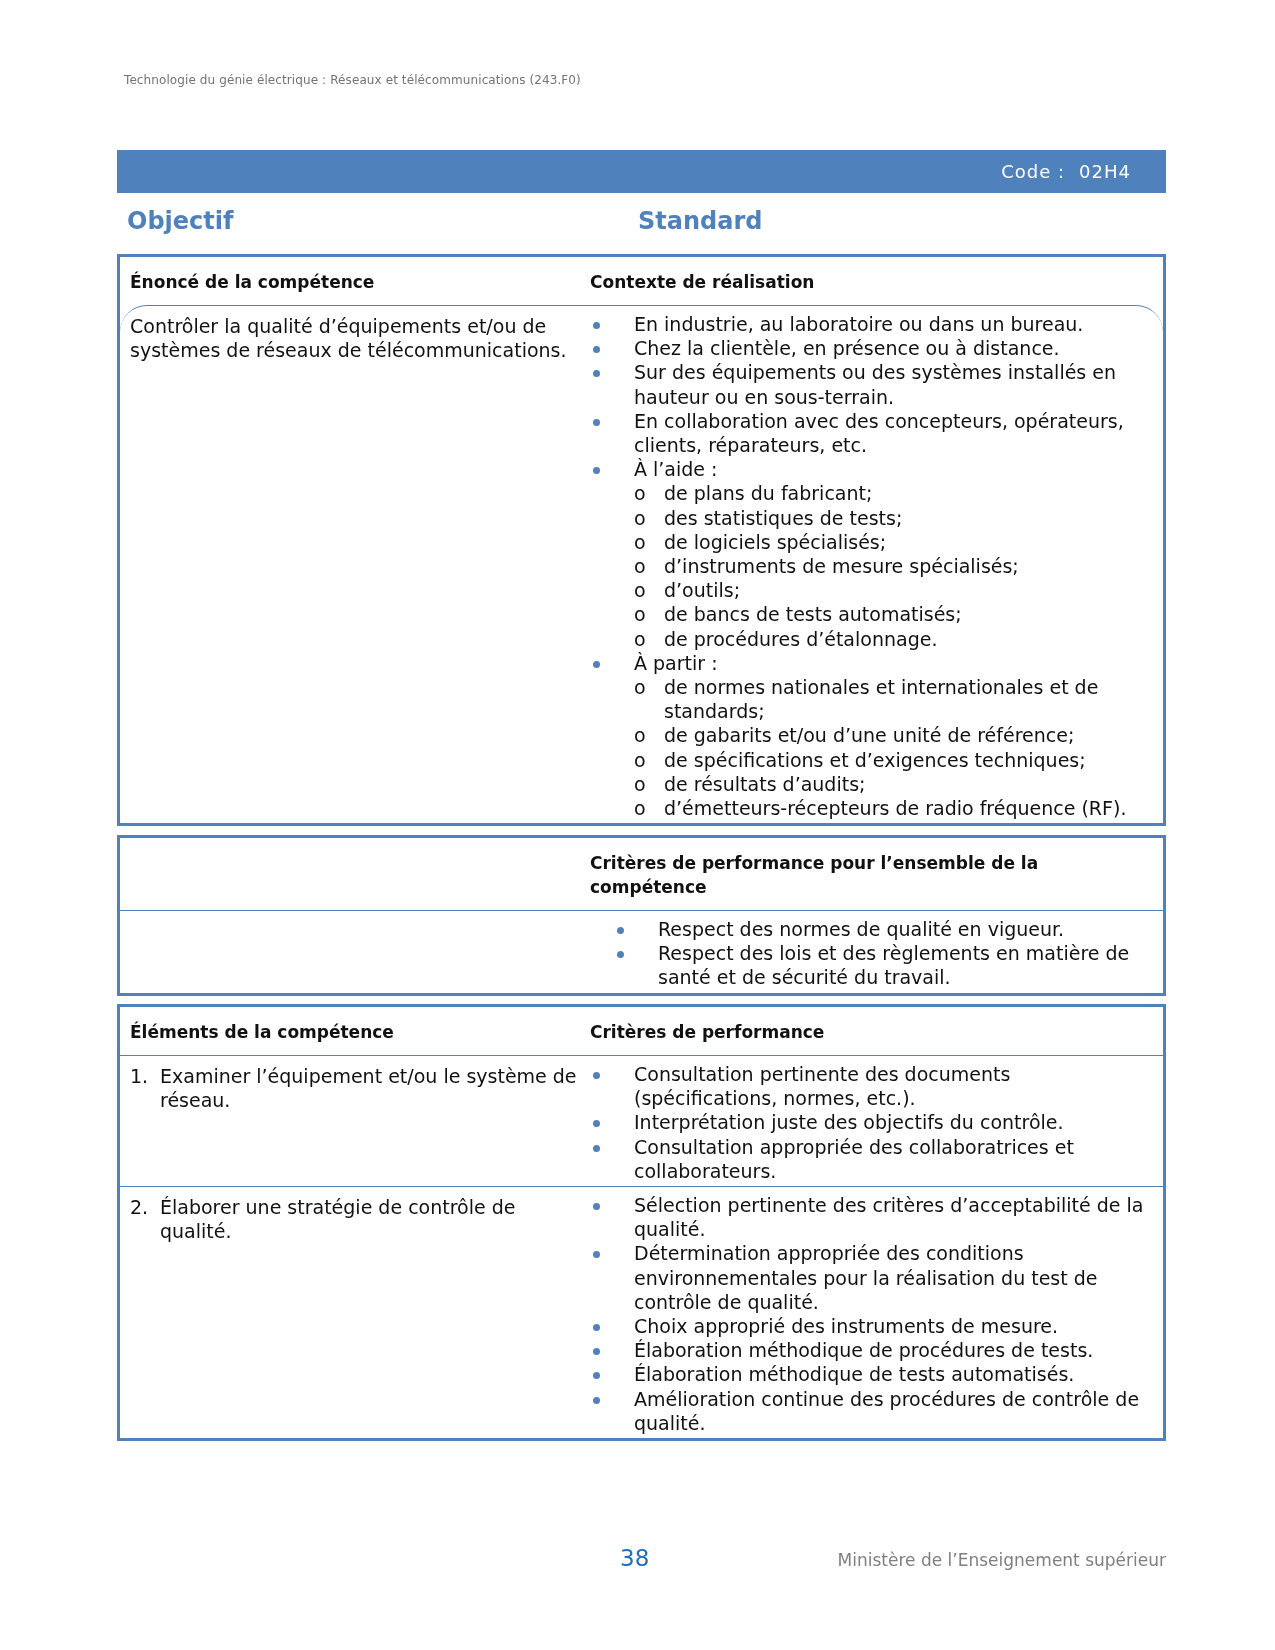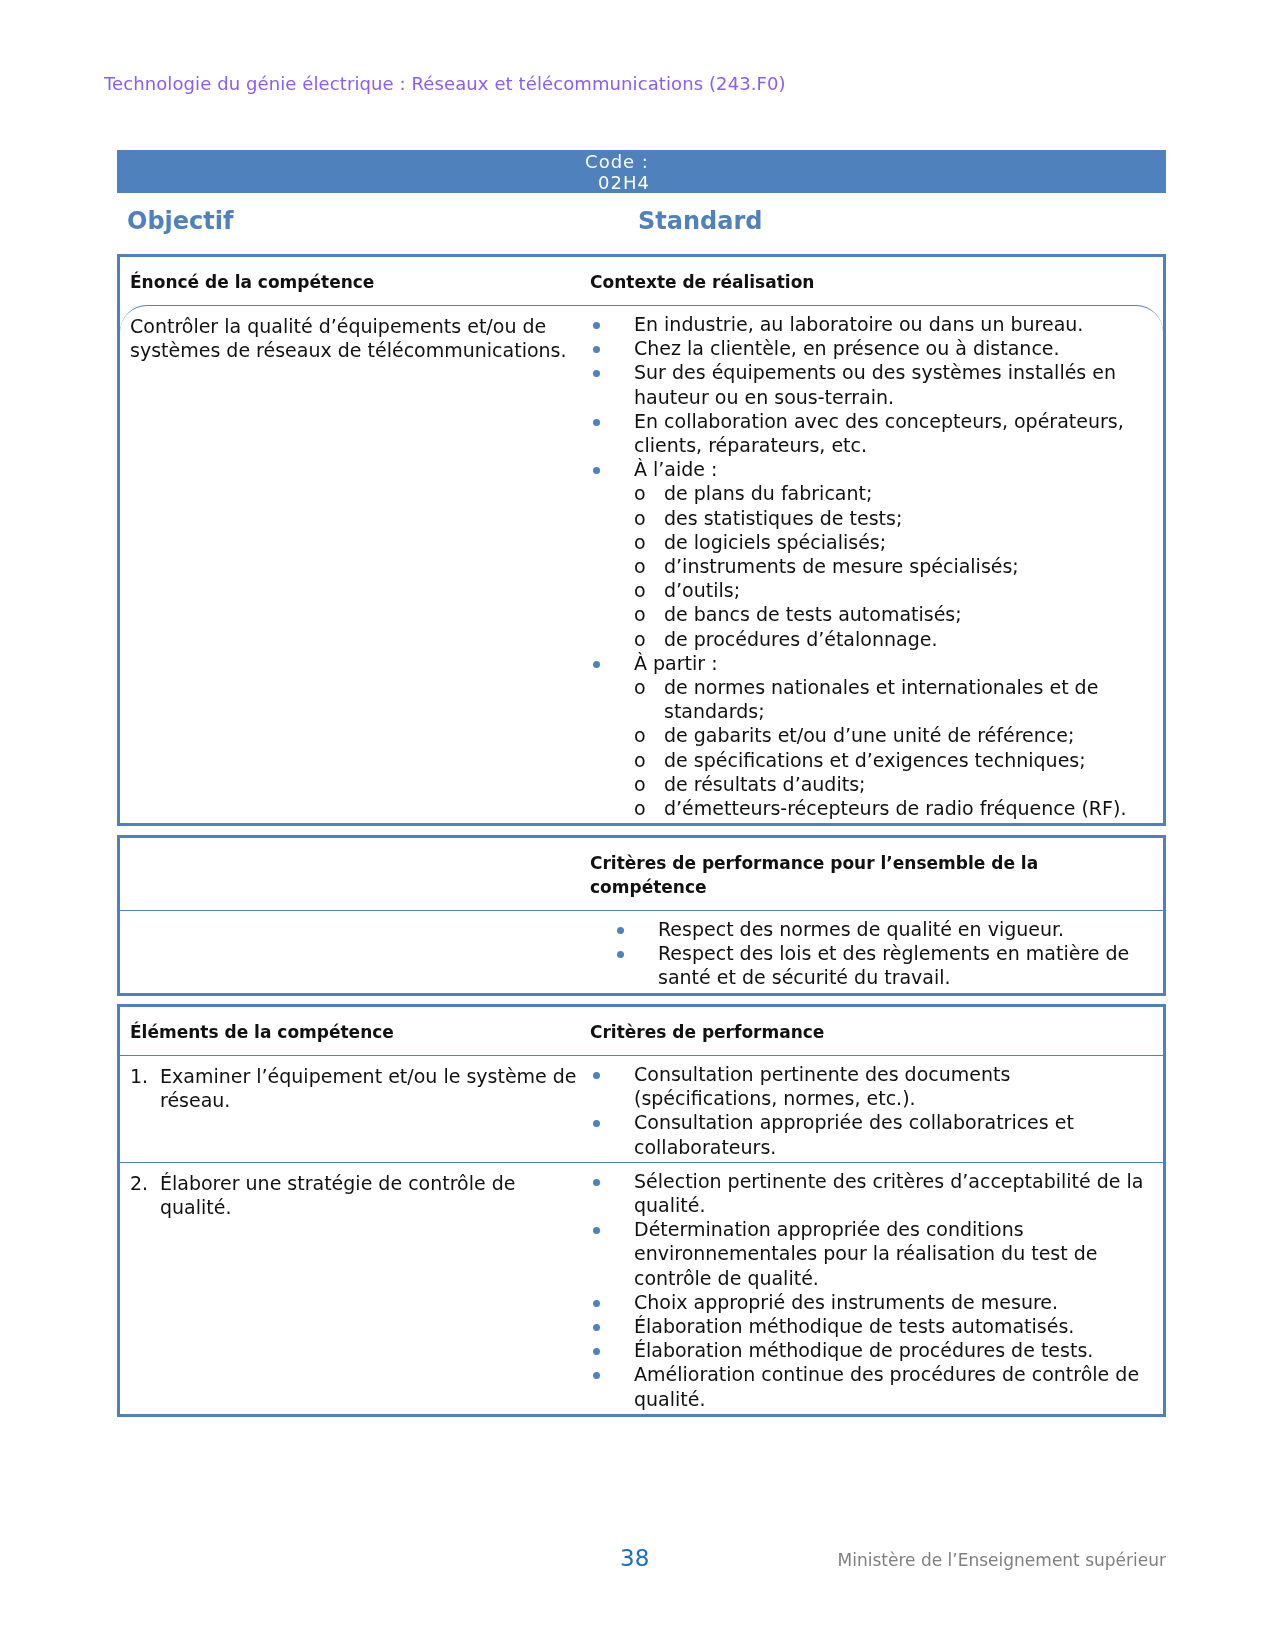--- a/index.html
+++ b/index.html
@@ -1,30 +1,29 @@
 <!DOCTYPE html>
 <html><head>
 <meta charset="utf-8">
 <style>
   html, body { margin: 0; padding: 0; background: #ffffff; }
   body {
     width: 1275px; height: 1650px; position: relative; overflow: hidden;
     font-family: "DejaVu Sans", sans-serif; color: #111;
   }
   .running-header {
-    position: absolute; left: 104px; top: 73px;
-    font-size: 18px; color: #8b5cf6; letter-spacing: 0.1px;
+    position: absolute; left: 124px; top: 73px;
+    font-size: 12px; color: #737373; letter-spacing: 0.1px;
   }
   .code-band {
     position: absolute; left: 117px; top: 150px; width: 1049px; height: 43px;
     background: #4f81bd; color: #ffffff;
     display: flex; align-items: center; justify-content: flex-end;
     box-sizing: border-box; padding-right: 35px; font-size: 18px;
     letter-spacing: 1px;
-    flex-direction: column;
   }
   .code-band .code-label { margin-right: 14px; }
   .section-title {
     position: absolute; top: 207px; font-size: 24px; font-weight: bold;
     color: #4f81bd;
   }
   .t-objectif { left: 127px; }
   .t-standard { left: 638px; }
   .tbl {
     position: absolute; left: 117px; width: 1049px; box-sizing: border-box;
@@ -116,32 +115,33 @@
   <div class="row head-row">
     <div class="cell-l">Éléments de la compétence</div>
     <div class="cell-r">Critères de performance</div>
   </div>
   <div class="row" style="padding-top: 6px; padding-bottom: 3px;">
       <div class="cell-l body-text" style="padding-top: 2px;">
         <div class="enum"><span class="n">1.</span><span>Examiner l’équipement et/ou le système de réseau.</span></div>
       </div>
       <div class="cell-r body-text">
         <div class="bul">Consultation pertinente des documents (spécifications, normes, etc.).</div>
+        <div class="bul">Interprétation juste des objectifs du contrôle.</div>
         <div class="bul">Consultation appropriée des collaboratrices et collaborateurs.</div>
       </div>
     </div>
     <div class="row" style="padding-top: 6px; padding-bottom: 3px;">
       <div class="cell-l body-text" style="padding-top: 2px;">
         <div class="enum"><span class="n">2.</span><span>Élaborer une stratégie de contrôle de qualité.</span></div>
       </div>
       <div class="cell-r body-text">
         <div class="bul">Sélection pertinente des critères d’acceptabilité de la qualité.</div>
         <div class="bul">Détermination appropriée des conditions environnementales pour la réalisation du test de contrôle de qualité.</div>
         <div class="bul">Choix approprié des instruments de mesure.</div>
+        <div class="bul">Élaboration méthodique de procédures de tests.</div>
         <div class="bul">Élaboration méthodique de tests automatisés.</div>
-        <div class="bul">Élaboration méthodique de procédures de tests.</div>
         <div class="bul">Amélioration continue des procédures de contrôle de qualité.</div>
       </div>
     </div>
 </div>
 
 <div class="footer-page">38</div>
 <div class="footer-ministry">Ministère de l’Enseignement supérieur</div>
 
 </body></html>

